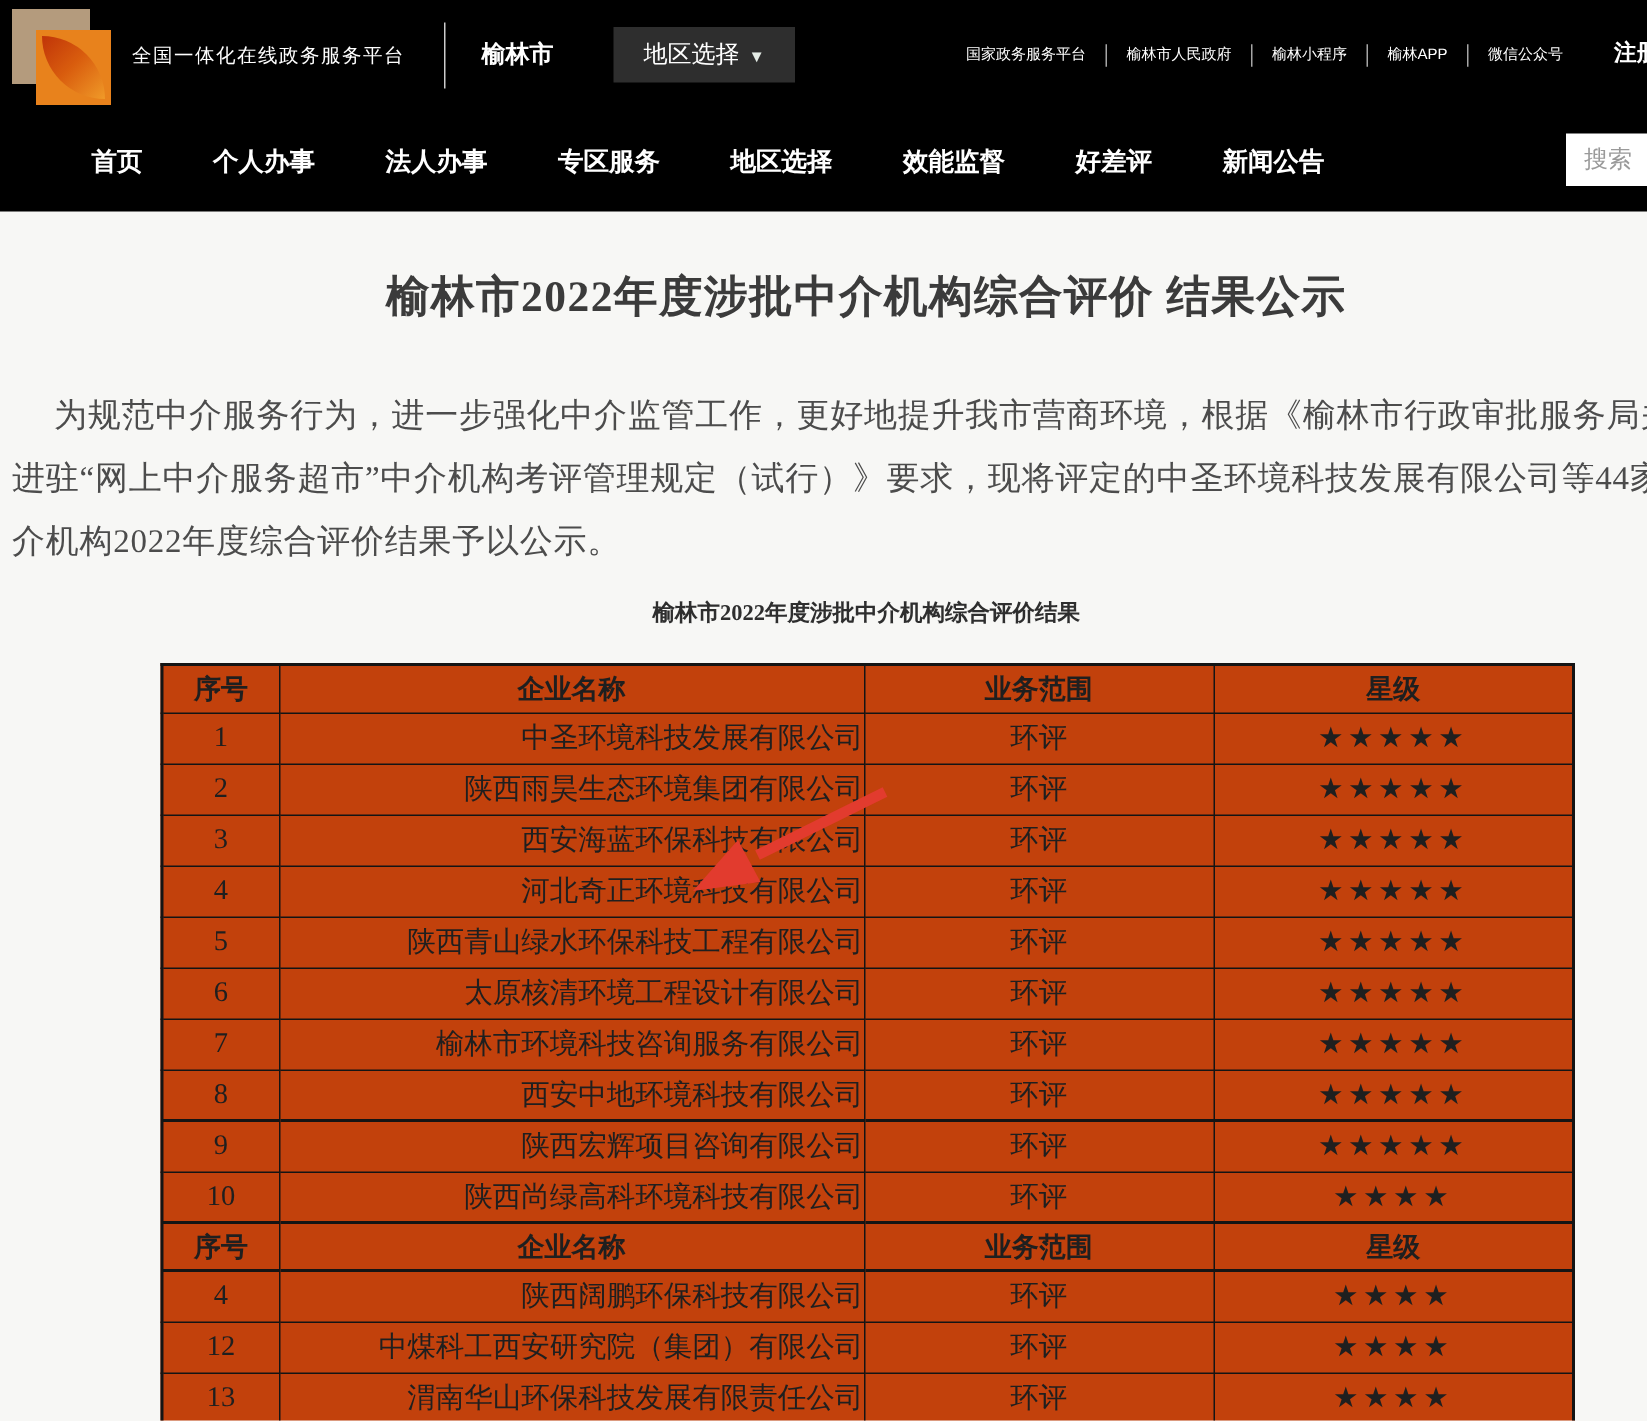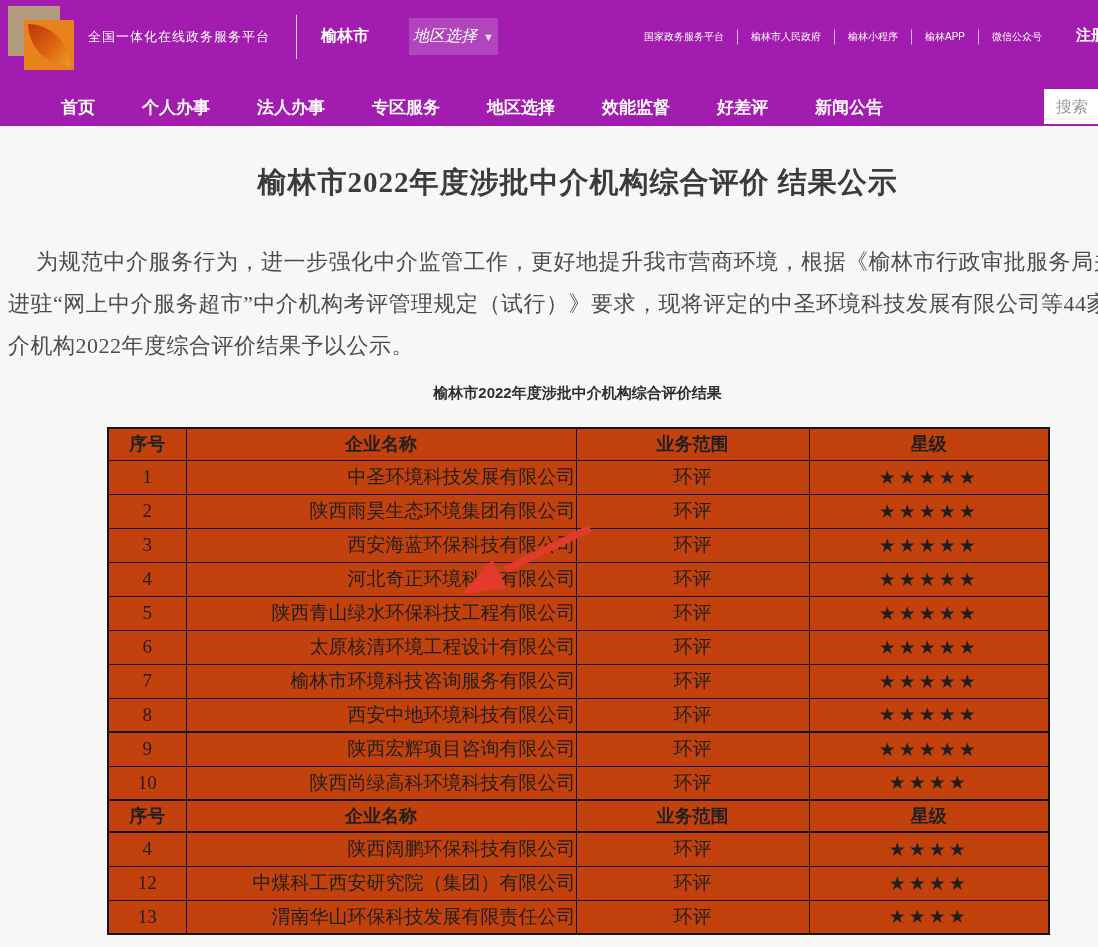--- a/index.html
+++ b/index.html
@@ -5,42 +5,42 @@
   * { box-sizing: border-box; margin: 0; padding: 0; }
   html,body { width:1098px; height:947px; }
   body {
     position: relative;
     overflow: hidden;
     background: #f7f7f5;
     font-family: "Liberation Sans", sans-serif;
   }
 
   
-  .site-header { background:#a21caf; height:126px; width:100%; }
+  .site-header { background:#000000; height:141px; width:100%; }
   .top-row { position:relative; display:flex; align-items:center; height:73px; padding-left:8px; }
 
   .logo { position:relative; width:66px; height:66px; flex:0 0 auto; margin-top:4px; }
   .logo .tan { position:absolute; left:0; top:0; width:52px; height:50px; background:#b49b7d; }
   .logo .orange { position:absolute; left:16px; top:14px; width:50px; height:50px; background:#e8821c; }
   .logo .leaf {
     position:absolute; left:4px; top:4px; width:42px; height:42px;
     background:linear-gradient(135deg,#c03408 0%, #d95d0e 48%, #f09a28 100%);
     border-radius:0 100% 0 100%;
   }
 
   .brand-text { margin-left:14px; color:#fff; }
   .brand-small { font-size:13px; letter-spacing:1px; }
   .brand-big { font-size:24px; font-weight:bold; letter-spacing:3px; margin-top:3px; }
 
   .v-divider { width:1px; height:44px; background:rgba(255,255,255,.8); margin:0 24px 0 26px; }
   .city { color:#fff; font-size:16px; font-weight:bold; }
 
   .region-btn {
     margin-left:40px; background:rgba(255,255,255,.18); color:#fff;
-    font-size:16px; padding:8px 4px; cursor:pointer; white-space:nowrap;font-style:italic;
+    font-size:16px; padding:8px 20px; cursor:pointer; white-space:nowrap;
   }
   .region-btn .caret { font-size:11px; color:#e4ece6; margin-left:6px; }
 
   .top-links { position:absolute; right:56px; top:50%; transform:translateY(-50%);
                display:flex; align-items:center; white-space:nowrap; }
   .top-link { color:#fff; font-size:10px; font-weight:400; cursor:pointer; }
   .link-sep { width:1px; height:15px; background:rgba(255,255,255,.65); margin:0 13px; }
 
   .register { position:absolute; left:1076px; top:26px; color:#fff; font-size:15px;
               font-weight:600; white-space:nowrap; cursor:pointer; }
@@ -62,21 +62,21 @@
     margin:37px 0 0 107px; width:941px; text-align:center;
     font-family:"Liberation Serif",serif; font-size:29px; font-weight:bold;
     color:#3b3b3b; letter-spacing:1px;
   }
   .para { margin-top:38px; font-family:"Liberation Serif",serif; font-size:22px; color:#4c4c4c; }
   .para .line { white-space:nowrap; line-height:42px; padding-left:8px; letter-spacing:0.5px; }
   .para .line.first { text-indent:28px; }
 
   .table-caption {
     margin:17px 0 0 107px; width:941px; text-align:center;
-    font-family:Liberation Sans, sans-serif; font-size:15px; font-weight:bold; color:#2e2e2e;
+    font-family:Liberation Serif, serif; font-size:15px; font-weight:bold; color:#2e2e2e;
   }
 
   table.eval {
     margin:24px 0 0 107px; border-collapse:collapse;
     border:2px solid #141414; background:#c2410c;
   }
   table.eval th, table.eval td {
     border:1px solid #141414; font-family:"Liberation Serif",serif; color:#1f1f1f;
   }
   table.eval th { height:32px; font-size:18px; font-weight:bold; text-align:center; }

